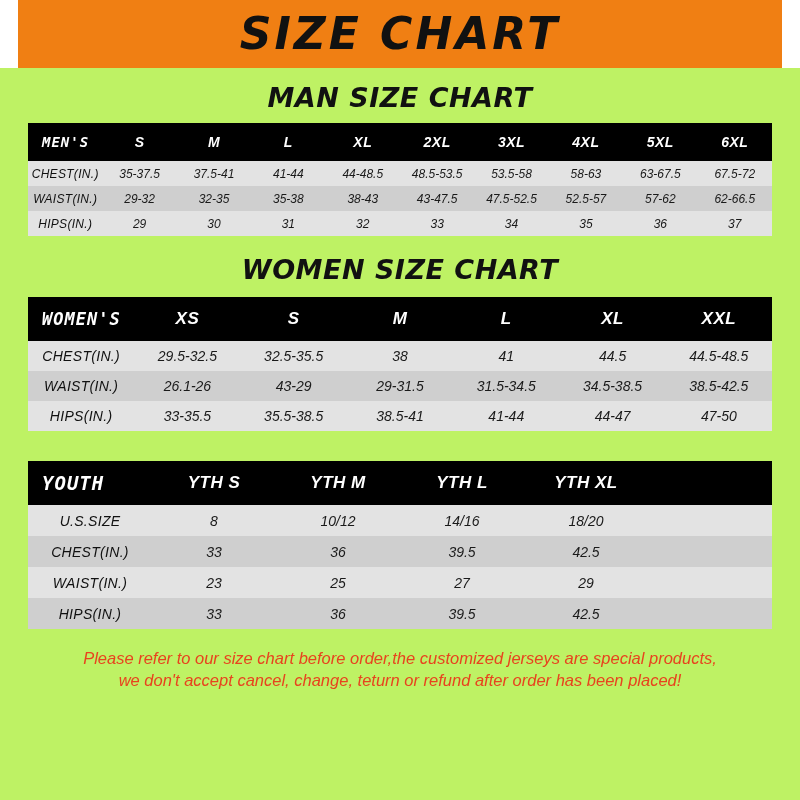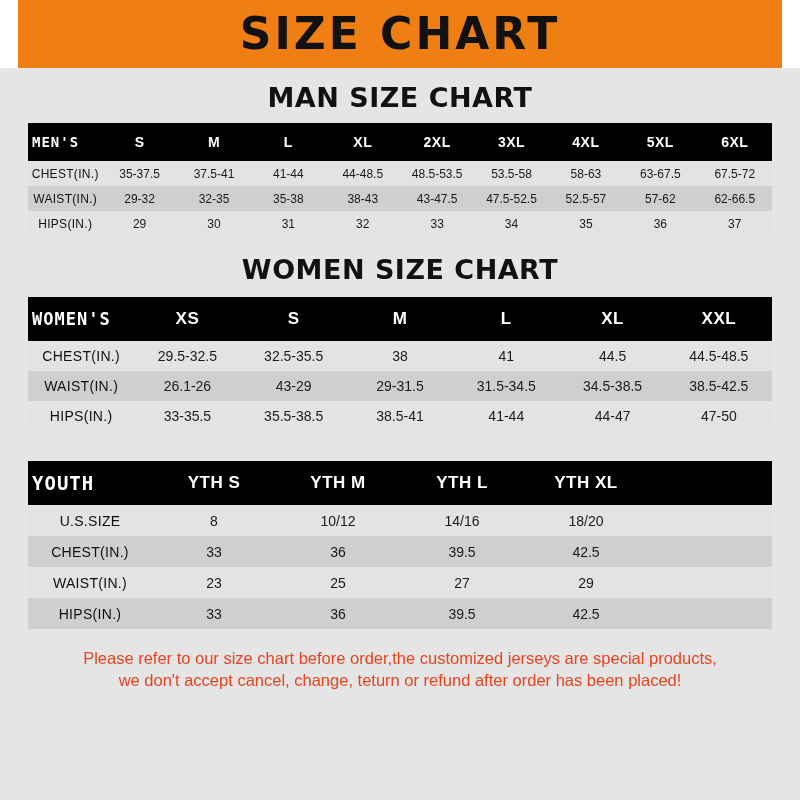--- a/index.html
+++ b/index.html
@@ -8,22 +8,23 @@
     padding: 0;
     width: 800px;
     height: 800px;
     background: #ffffff;
     font-family: "Liberation Sans", sans-serif;
   }
   .page {
     width: 800px;
     height: 800px;
     position: relative;
-    background: #e5e5e5;
+    background: #bef264;
     overflow: hidden;
+    font-style: italic;
   }
 
   
   .banner {
     width: 100%;
     height: 68px;
     background: #F07F13;
     display: flex;
     align-items: center;
     justify-content: center;
@@ -84,21 +85,21 @@
     font-size: 15px;
     height: 38px;
     letter-spacing: 0.5px;
   }
   table.size-table thead th.corner {
     font-family: "DejaVu Sans Mono", monospace;
     font-weight: bold;
     font-size: 16px;
     letter-spacing: 1px;
     text-align: left;
-    padding-left: 4px;
+    padding-left: 14px;
   }
   table.size-table tbody tr.odd td { background: #e3e3e3; }
   table.size-table tbody tr.even td { background: #cfcfcf; }
   table.size-table tbody td.rowlabel {
     font-size: 13px;
     letter-spacing: 0.3px;
     color: #111;
   }
 
   

